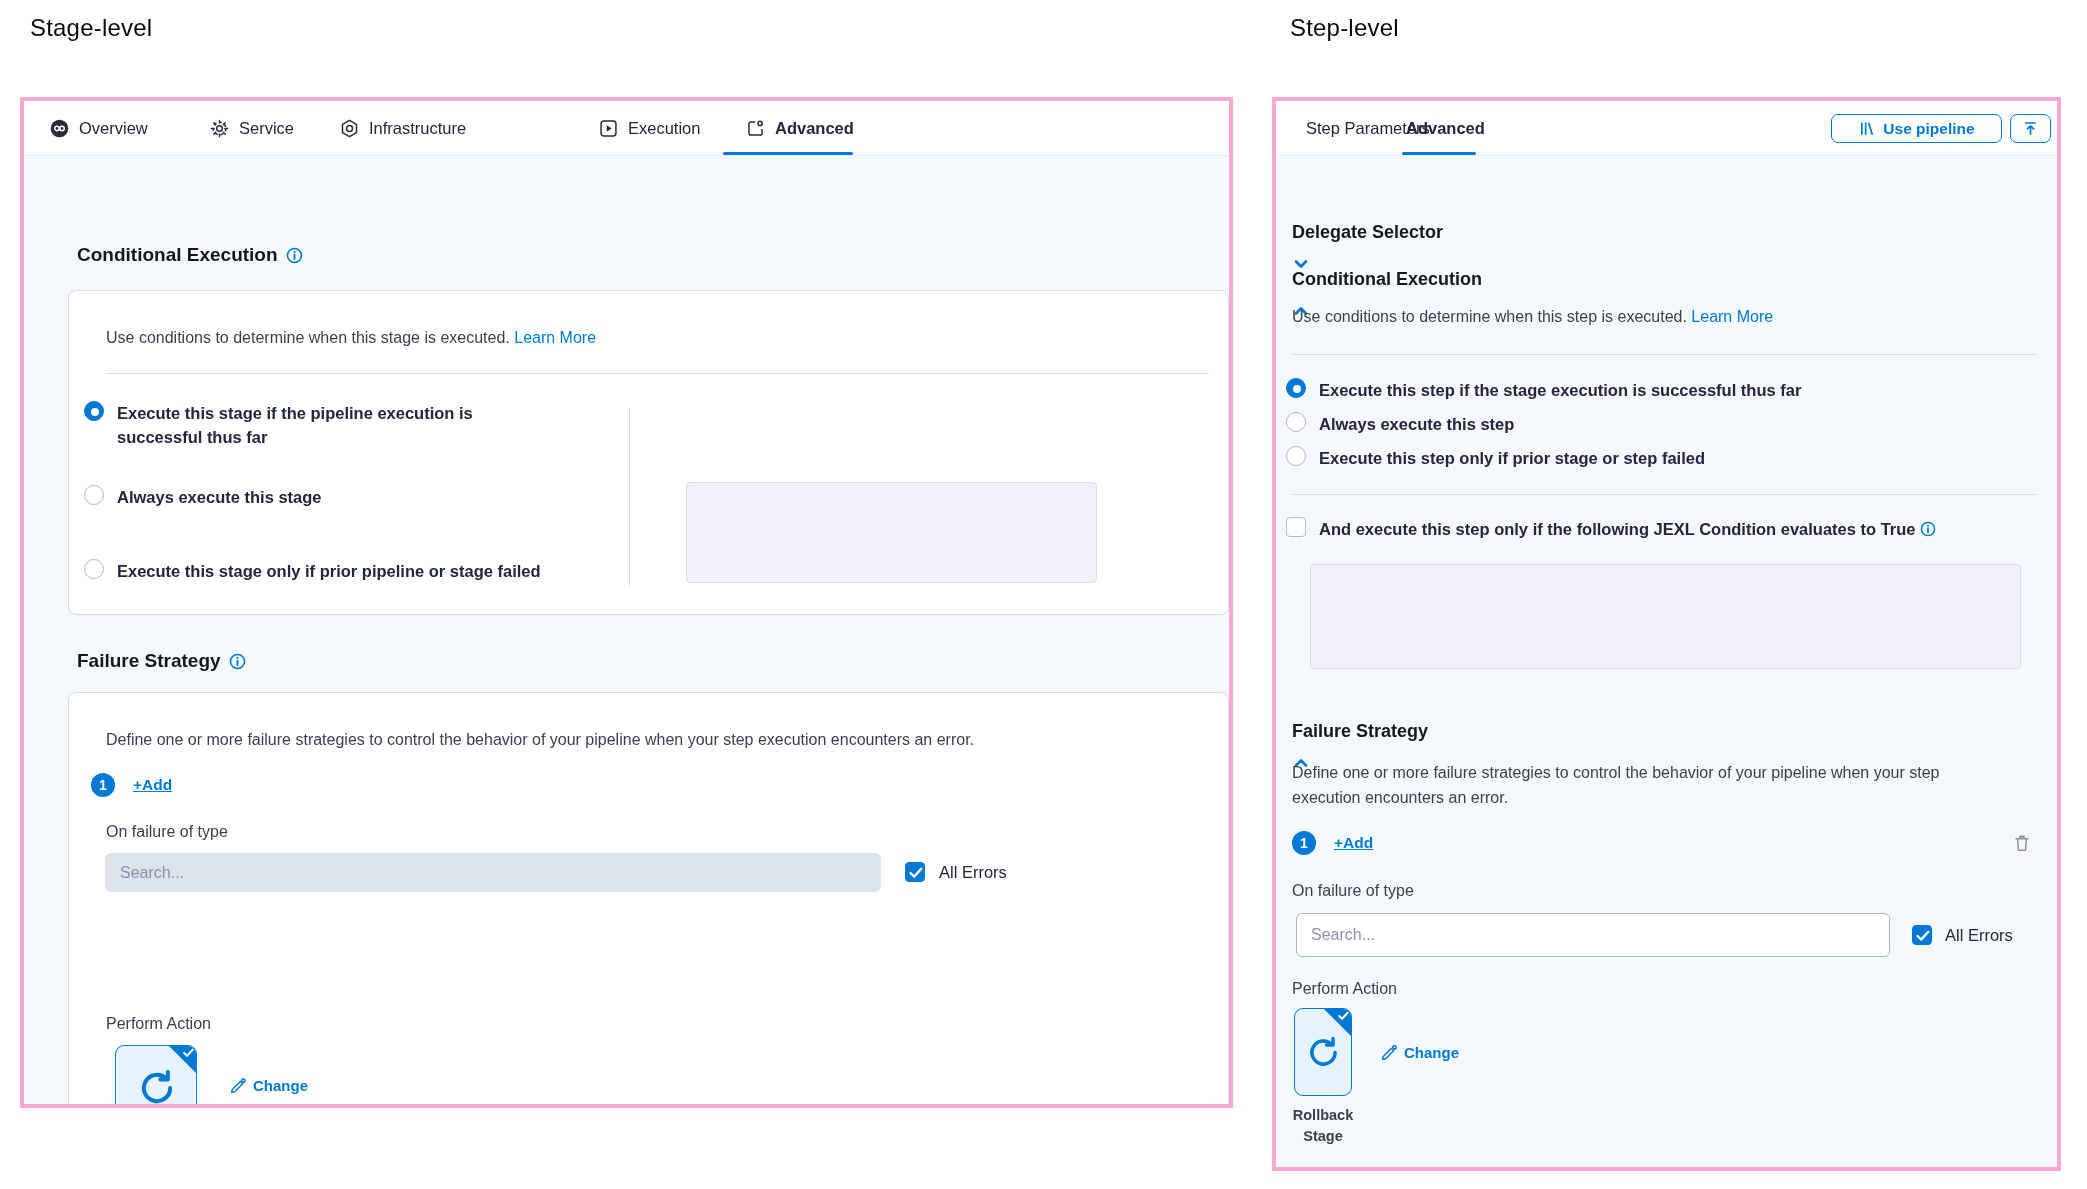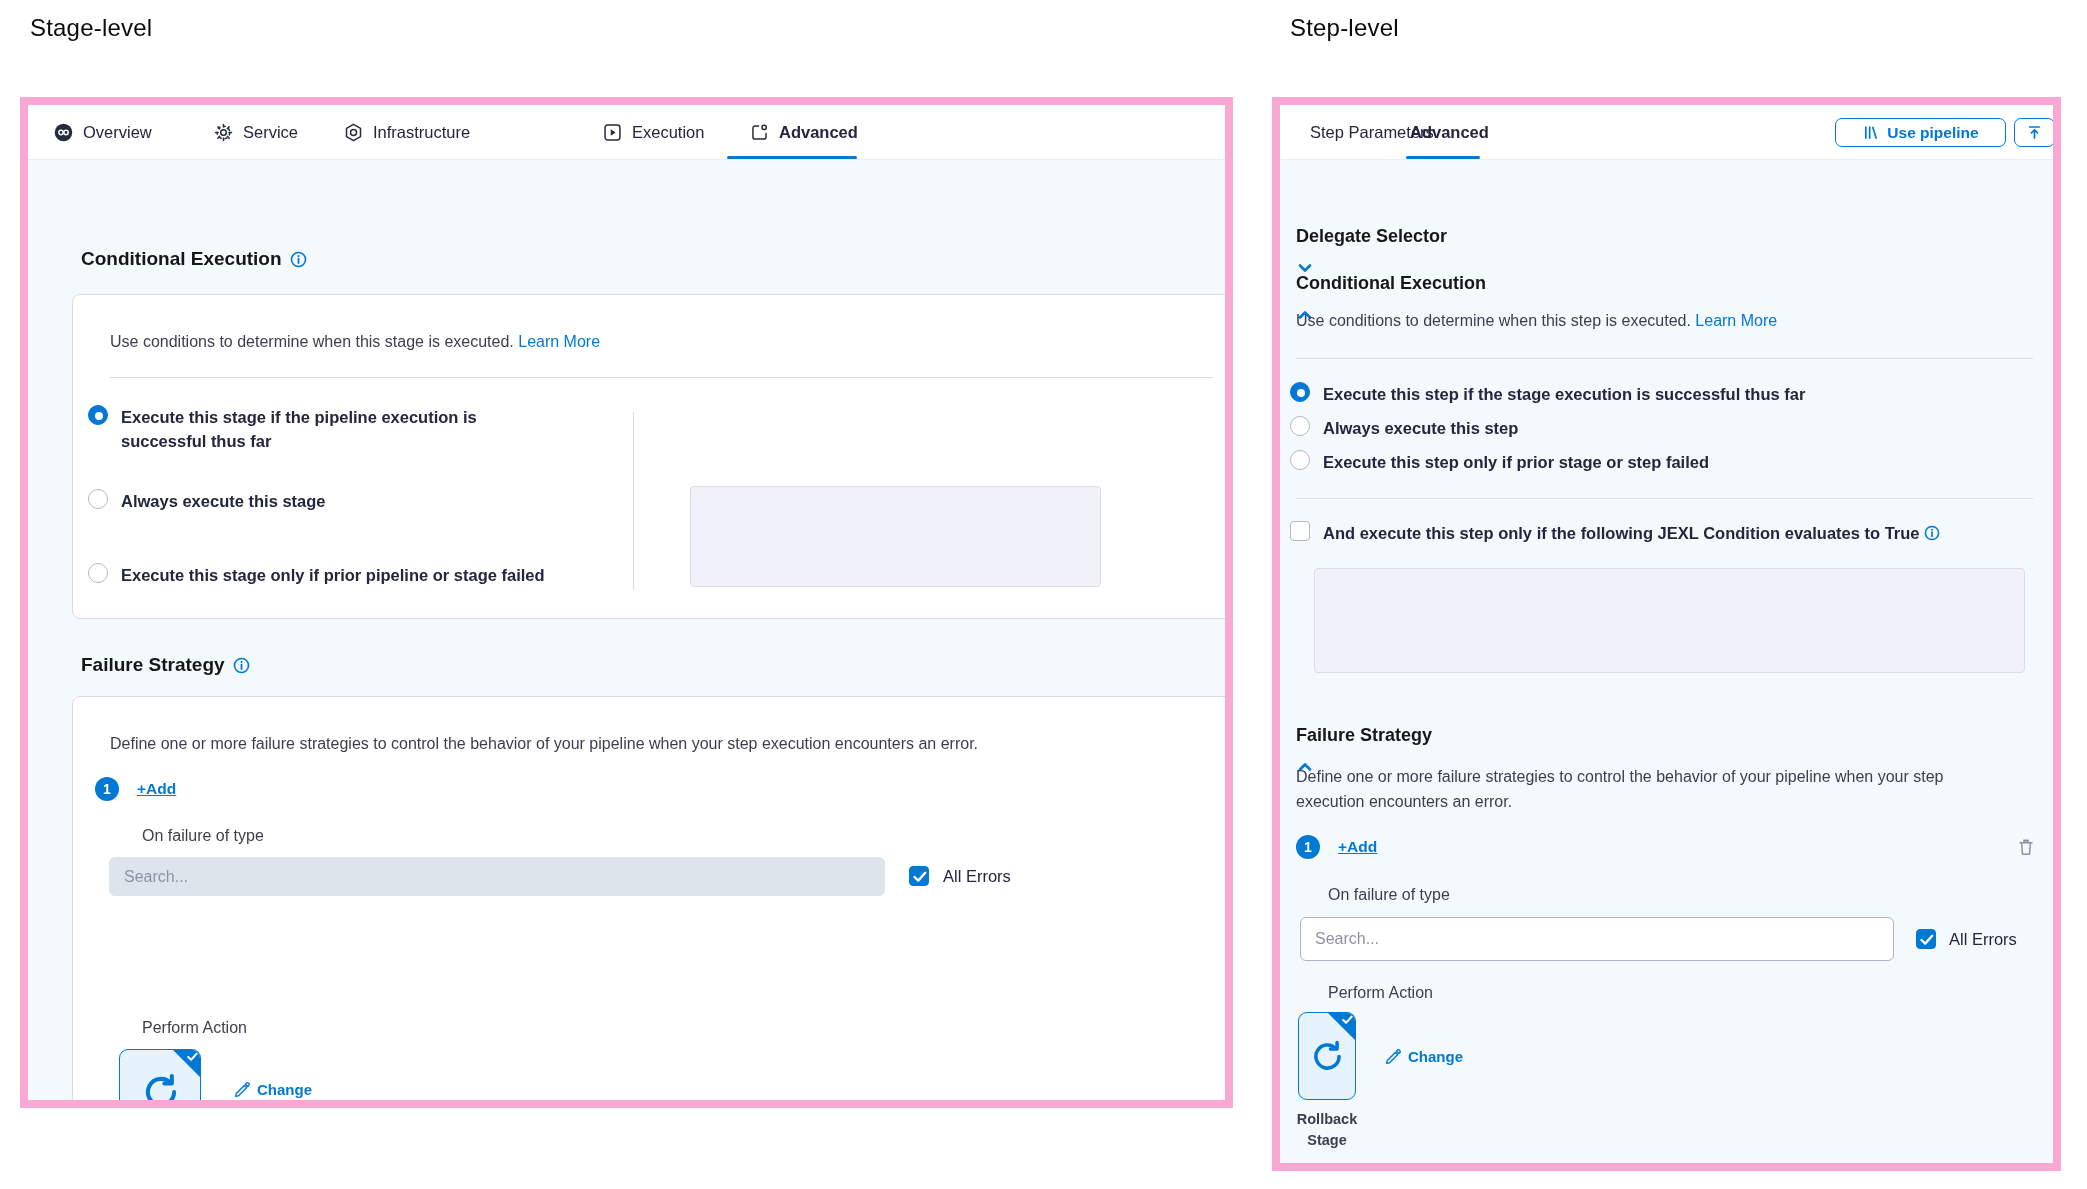--- a/index.html
+++ b/index.html
@@ -1,21 +1,21 @@
 <!DOCTYPE html>
 <html><head>
 <meta charset="utf-8">
 <style>
   * { margin:0; padding:0; box-sizing:border-box; }
   body { background:#ffffff; font-family:"Liberation Sans", sans-serif; color:#22273d; }
   #stage { position:relative; width:2087px; height:1189px; background:#fff; overflow:hidden; }
 
   .big-title { position:absolute; font-size:24px; color:#0b0b0d; letter-spacing:.2px; }
 
-  .panel { position:absolute; background:#c4b5fd; border:8px solid #f9a8d4; overflow:hidden; }
+  .panel { position:absolute; background:#c4b5fd; border:4px solid #f9a8d4; overflow:hidden; }
   #left-panel  { left:20px;  top:97px; width:1213px; height:1011px; }
   #right-panel { left:1272px; top:97px; width:789px;  height:1074px; }
 
   .tabbar { position:absolute; left:0; top:0; right:0; height:55px; background:#fff; border-bottom:1px solid #ececf2; }
   .tab { position:absolute; top:0; height:55px; display:flex; align-items:center; gap:9px; font-size:16.5px; color:#22273d; cursor:pointer; }
   .tab .tlabel { font-weight:500; }
   .tab.active .tlabel { font-weight:700; }
   .tab-underline { position:absolute; bottom:0; height:3px; background:#0278d5; border-radius:2px; }
 
   .content { position:absolute; left:0; top:55px; right:0; bottom:0; background:#f3f9fc; }
@@ -38,21 +38,21 @@
   .checkbox.checked svg { position:absolute; left:2.5px; top:3.5px; }
 
   .opt-row { position:absolute; display:flex; align-items:flex-start; gap:13px; }
   .opt-label { font-size:16.5px; font-weight:600; color:#22273d; line-height:24px; }
 
   .jexl-textarea { position:absolute; background:#f1f1f9; border:1px solid #dadceb; border-radius:4px; resize:none; outline:none; font-family:"Liberation Sans",sans-serif; font-size:15px; color:#22273d; padding:8px; }
 
   .badge { width:24px; height:24px; border-radius:50%; background:#0278d5; color:#fff; font-size:14px; font-weight:700; display:flex; align-items:center; justify-content:center; }
   .add-link { color:#0278d5; font-size:15.5px; font-weight:700; cursor:pointer;text-decoration:underline; }
 
-  .field-label { font-size:16px; color:#3c3e4e;margin-left:32px; }
+  .field-label { font-size:16px; color:#3c3e4e; }
 
   .search-input { border-radius:6px; outline:none; font-family:"Liberation Sans",sans-serif; font-size:16px; padding:16px 14px; color:#22273d; }
   .search-input::placeholder { color:#8d92a6; }
   .search-gray { background:#dde4eb; border:1px solid #dde4eb; }
   .search-white { background:#ffffff; border:1px solid #b0b3c6; }
 
   .allerrors-label { font-size:16.5px; color:#22273d; }
 
   .action-card { position:absolute; background:#e7f3fc; border:1.6px solid #0278d5; border-radius:9px; overflow:hidden; cursor:pointer; }
   .corner { position:absolute; top:0; right:0; width:0; height:0; border-top:27px solid #0278d5; border-left:27px solid transparent; }

